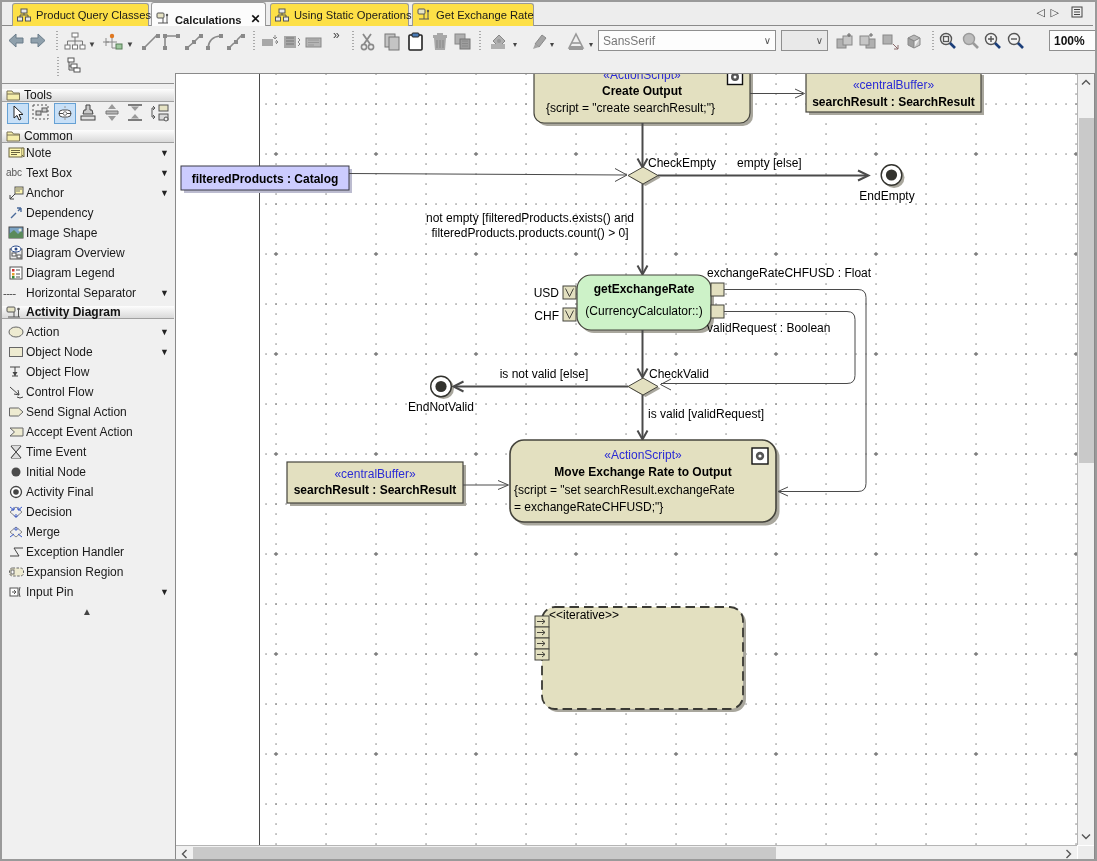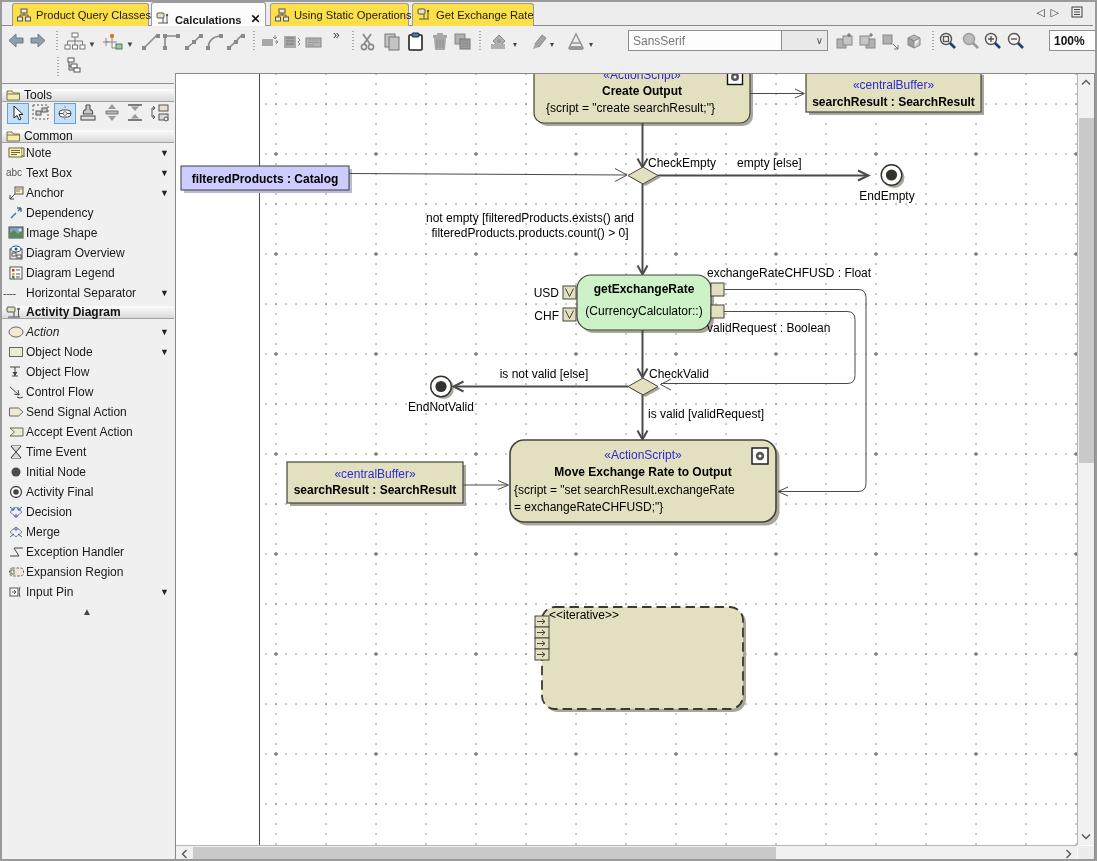--- a/index.html
+++ b/index.html
@@ -195,21 +195,21 @@
         <path d="M8,12 L15,3 L19,6 L12,15 Z" fill="#a5a5a5" stroke="#888"></path>
         <path d="M8,12 L12,15 L6,17 Z" fill="#a5a5a5"></path>
       </svg>
     <span class="dn" style="left:550px;">▾</span>
     <svg class="ticon" style="left:565px;" width="22" height="20" viewBox="0 0 22 20">
         <path d="M11,2 L18,16 H4 Z" fill="none" stroke="#999" stroke-width="1.6"></path>
         <path d="M7,11 H15" stroke="#999" stroke-width="1.6"></path>
         <rect x="4" y="14" width="14" height="4" fill="#9a9a9a"></rect>
       </svg>
     <span class="dn" style="left:589px;">▾</span>
-    <div class="combo" style="left:628px;width:178px;">SansSerif<span class="chev">∨</span></div>
+    <div class="combo" style="left:598px;width:178px;">SansSerif<span class="chev">∨</span></div>
     <div class="combo" style="left:781px;width:47px;background:#e9e9e9;">
         <span class="chev">∨</span>
       </div>
     <svg class="ticon" style="left:835px;" width="20" height="20" viewBox="0 0 20 20">
         <rect x="2" y="7" width="9" height="9" fill="#b0b0b0" stroke="#888"></rect>
         <rect x="8" y="4" width="9" height="9" fill="#c6c6c6" stroke="#888"></rect>
         <path d="M14,1 v4 m-2,-2 h4" stroke="#666"></path>
       </svg>
     <svg class="ticon" style="left:858px;" width="20" height="20" viewBox="0 0 20 20">
         <rect x="8" y="7" width="9" height="9" fill="#b0b0b0" stroke="#888"></rect>
@@ -332,21 +332,21 @@
           <rect x="4" y="11" width="2.5" height="2.5" fill="#3a8a3a"></rect>
           <path d="M8,5 h4 M8,9 h4 M8,12 h4" stroke="#555"></path>
         </svg>Diagram Legend</div>
     <div class="sitem"><span style="position:absolute;left:3px;top:0;font-size:11px;color:#444;letter-spacing:-0.5px;">----</span>Horizontal Separator<span class="dd">▼</span></div>
     <div style="height:3px"></div>
     <div class="shead" style="padding-left:26px;font-weight:bold;"><svg width="16" height="13" viewBox="0 0 16 13" style="top:0;">
           <rect x="1" y="1" width="8" height="5" rx="1" fill="#e6e3c4" stroke="#555"></rect>
           <path d="M8,6 V11 M2,11 H14 M12.5,3 V11" stroke="#555" fill="none"></path>
           <circle cx="12.5" cy="3" r="1.3" fill="#555"></circle>
         </svg>Activity Diagram</div>
-    <div class="sitem" style="margin-top:3px;font-style:italic;"><svg width="17" height="16" viewBox="0 0 17 16">
+    <div class="sitem" style="margin-top:3px;"><svg width="17" height="16" viewBox="0 0 17 16">
           <ellipse cx="8" cy="8" rx="7" ry="5" fill="#eeebd1" stroke="#666"></ellipse>
         </svg>Action<span class="dd">▼</span></div>
     <div class="sitem"><svg width="17" height="16" viewBox="0 0 17 16">
           <rect x="1.5" y="3.5" width="13" height="9" fill="#eeebd1" stroke="#666"></rect>
         </svg>Object Node<span class="dd">▼</span></div>
     <div class="sitem"><svg width="17" height="16" viewBox="0 0 17 16">
           <path d="M2,3 h10 M7,3 v9 m-3,0 h6 m-3,0 l0,0" stroke="#444" fill="none"></path>
           <path d="M7,12 l-2.5,-4 h5 Z" fill="#444"></path>
         </svg>Object Flow</div>
     <div class="sitem"><svg width="17" height="16" viewBox="0 0 17 16">

